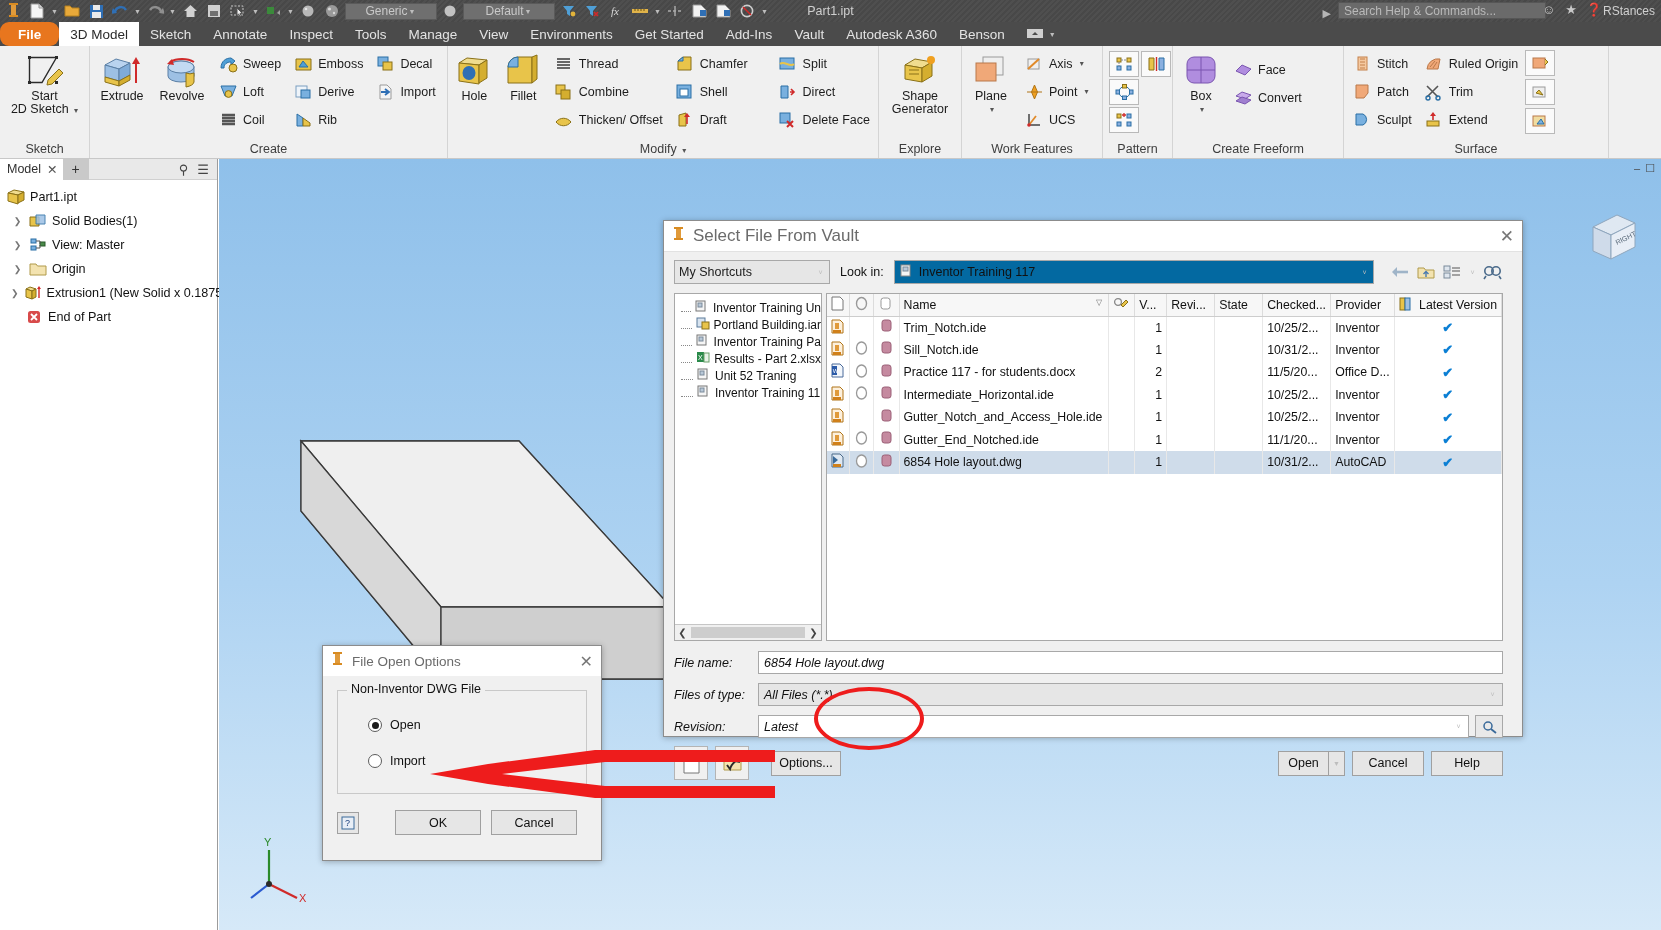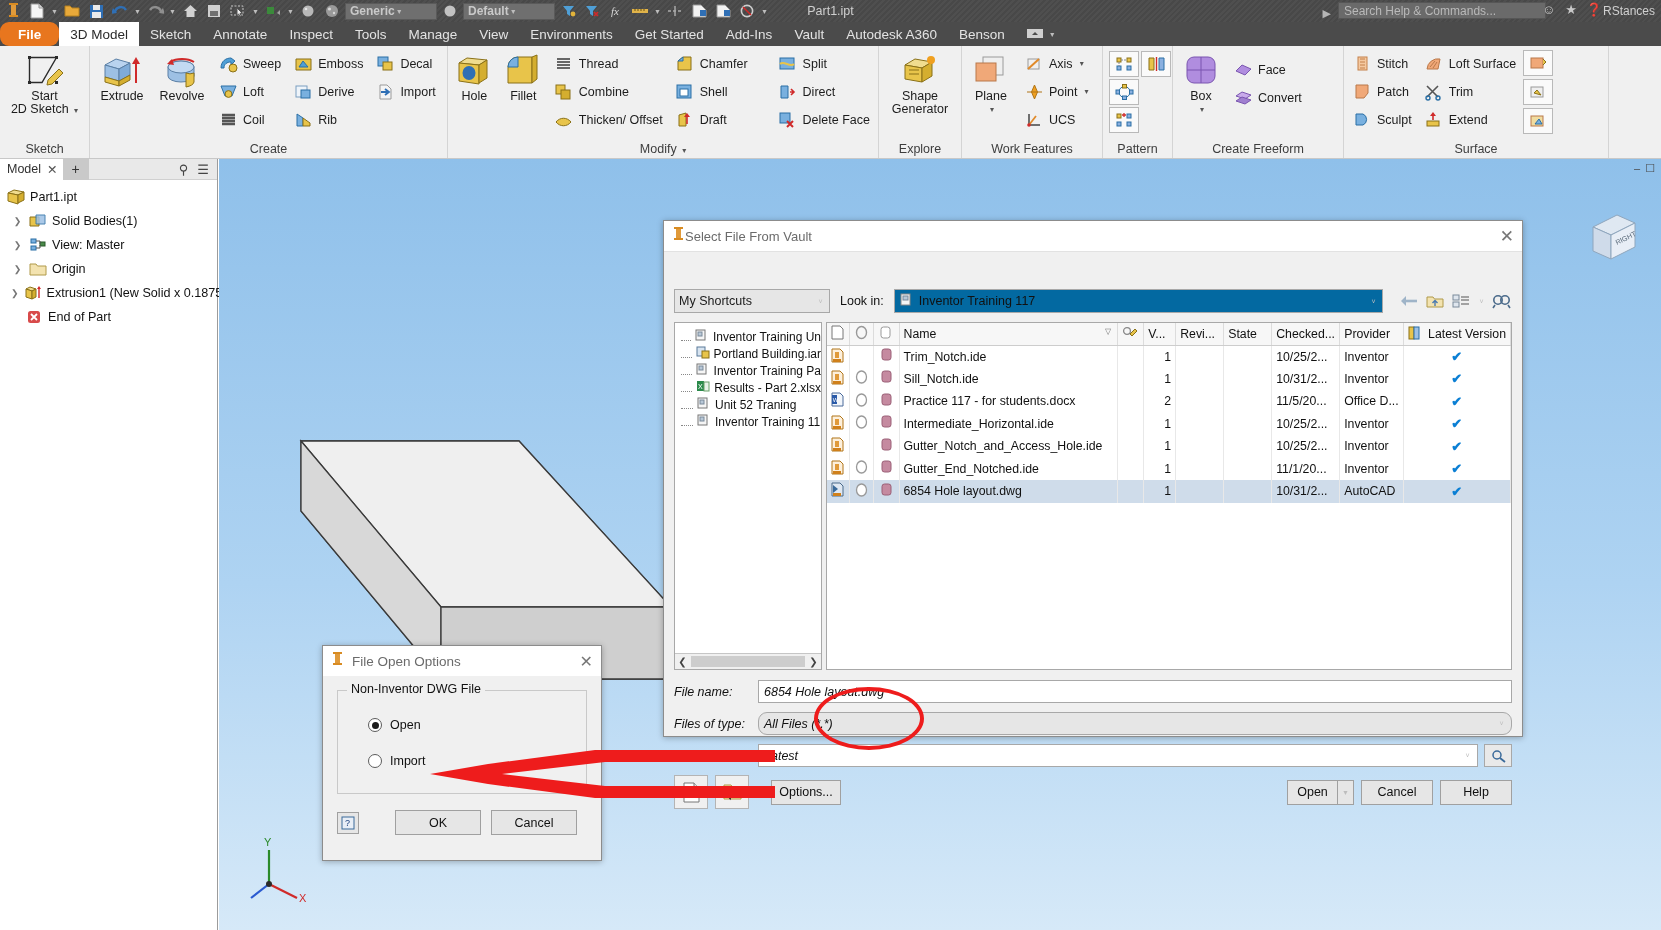--- a/index.html
+++ b/index.html
@@ -20,21 +20,21 @@
   }
   .qat { display: flex; align-items: center; gap: 2px; padding-left: 2px; }
   .qat-ico {
     width: 22px; height: 20px; display: flex; align-items: center;
     justify-content: center; font-size: 12px; color: #d8d8d8;
   }
   .caret { font-size: 7px; color: #bdbdbd; width: 9px; text-align: center; }
   .mat-box {
     height: 17px; background: #6f6f6f; border: 1px solid #5a5a5a;
     color: #c9c9c9; font-size: 12px; display: flex; align-items: center;
-    padding: 0 4px; min-width: 92px; justify-content: flex-start; font-weight: bold;
+    padding: 0 4px; min-width: 92px; justify-content: center;
   }
   .doc-title {
     position: absolute; left: 0; right: 0; text-align: center;
     color: #cfcfcf; font-size: 12.5px; pointer-events: none;
   }
   .search-box {
     position: absolute; right: 115px; top: 2px; width: 208px; height: 17px;
     background: #6a6a6a; border: 1px solid #565656;
     color: #b9b9b9; font-size: 12px; padding: 0 5px; line-height: 16px;
   }
@@ -120,23 +120,23 @@
   
   .vault {
     position: absolute; left: 663px; top: 220px; width: 860px; height: 517px;
     background: #f0f0f0; border: 1px solid #8c8c8c;
     box-shadow: 0 1px 6px rgba(0,0,0,.28);
   }
   .vault-tb {
     height: 31px; background: #ffffff; display: flex; align-items: center;
     padding: 0 8px; border-bottom: 1px solid #e2e2e2;
   }
-  .vault-title { font-size: 13px; color: #6b6b6b; }
+  .vault-title { font-size: 17px; color: #6b6b6b; margin-left: 8px; }
   .vault-x { margin-left: auto; font-size: 17px; color: #777; line-height: 1; }
-  .vault-body { padding: 8px 10px 0 10px; margin-top: 29px; }
+  .vault-body { padding: 8px 19px 0 10px; }
   .row1 { display: flex; align-items: center; gap: 10px; }
   .sel {
     height: 24px; background: #e6e6e6; border: 1px solid #a8a8a8;
     font-size: 12.5px; color: #1a1a1a; display: flex; align-items: center;
     padding: 0 4px; justify-content: space-between;
   }
   .lbl { font-size: 12.5px; color: #111; }
   .lookin {
     flex: 1; height: 24px; background: #0369a1; border: 1px solid #a8a8a8;
     display: flex; align-items: center; gap: 6px; padding: 0 4px;
@@ -186,21 +186,21 @@
   .c-lat { width: 96px; text-align: center; }
   .check { color: #0b7fd4; font-size: 13px; font-weight: bold; }
 
   .form { margin-top: 9px; font-style: italic; }
   .frow { display: flex; align-items: center; height: 25px; margin-bottom: 7px; }
   .frow .lbl { width: 84px; }
   .finput {
     flex: 1; height: 23px; background: #ffffff; border: 1px solid #a8a8a8;
     font-size: 12.5px; color: #111; display: flex; align-items: center; padding: 0 5px;
   }
-  .finput.grey { background: #e6e6e6; border-radius: 9px; }
+  .finput.grey { background: #e6e6e6; }
   .finput.with-caret { justify-content: space-between; }
 
   .btnrow { display: flex; align-items: center; margin-top: 4px; }
   .iconbtn {
     width: 34px; height: 34px; background: #f0f0f0; border: 1px solid #b4b4b4;
     display: flex; align-items: center; justify-content: center; margin-right: 7px;
   }
   .btn {
     height: 25px; min-width: 72px; background: #e6e6e6; border: 1px solid #a0a0a0;
     font-size: 12.5px; color: #111; display: flex; align-items: center;
@@ -862,21 +862,21 @@
           </div>
         </div>
         <div class="col">
           <div class="sm-btn">
             <span class="glyph">
               <svg width="19" height="18" viewBox="0 0 19 18">
                   <path d="M3 14A11 11 0 0 1 16 4l-2 10z" fill="#f0a878" stroke="#b9784a"></path>
                   <path d="M6 12l5-6M9 13l4-6" stroke="#b9784a"></path>
                 </svg>
             </span>
-            <span>Loft Surface</span>
+            <span>Ruled Origin</span>
           </div>
           <div class="sm-btn">
             <span class="glyph">
               <svg width="19" height="18" viewBox="0 0 19 18">
                   <path d="M3 3l11 11M14 3L3 14" stroke="#555" stroke-width="1.6"></path>
                   <circle cx="4" cy="15" r="2" fill="none" stroke="#2a6fa5" stroke-width="1.4"></circle>
                   <circle cx="14" cy="15" r="2" fill="none" stroke="#2a6fa5" stroke-width="1.4"></circle>
                 </svg>
             </span>
             <span>Trim</span>

